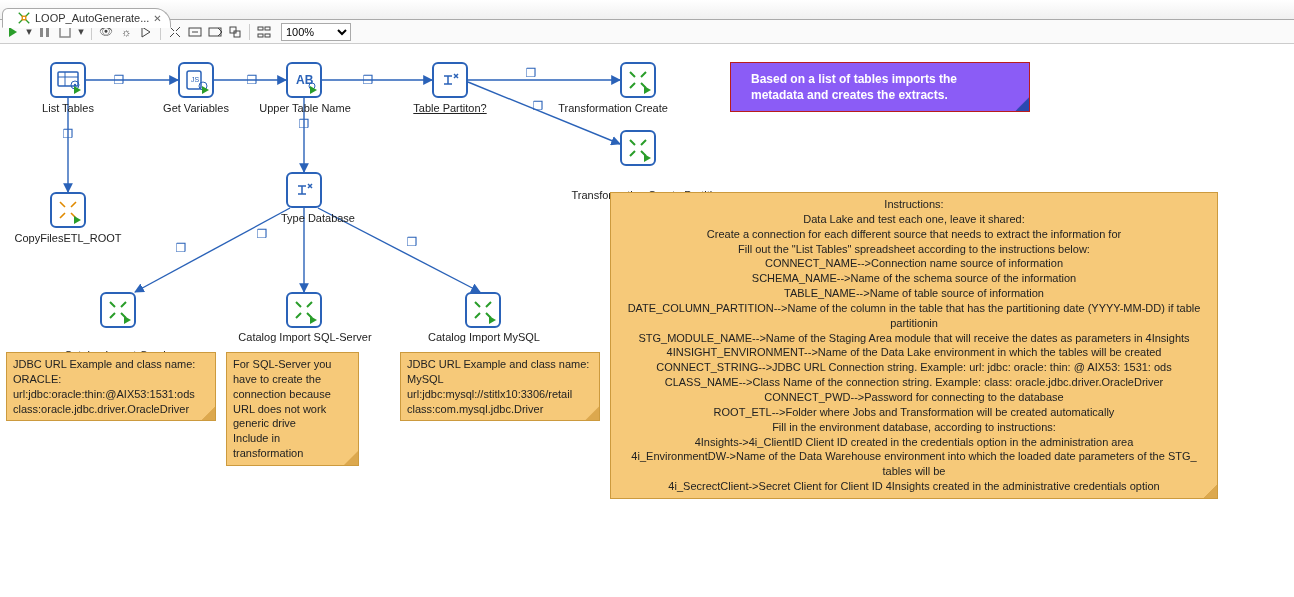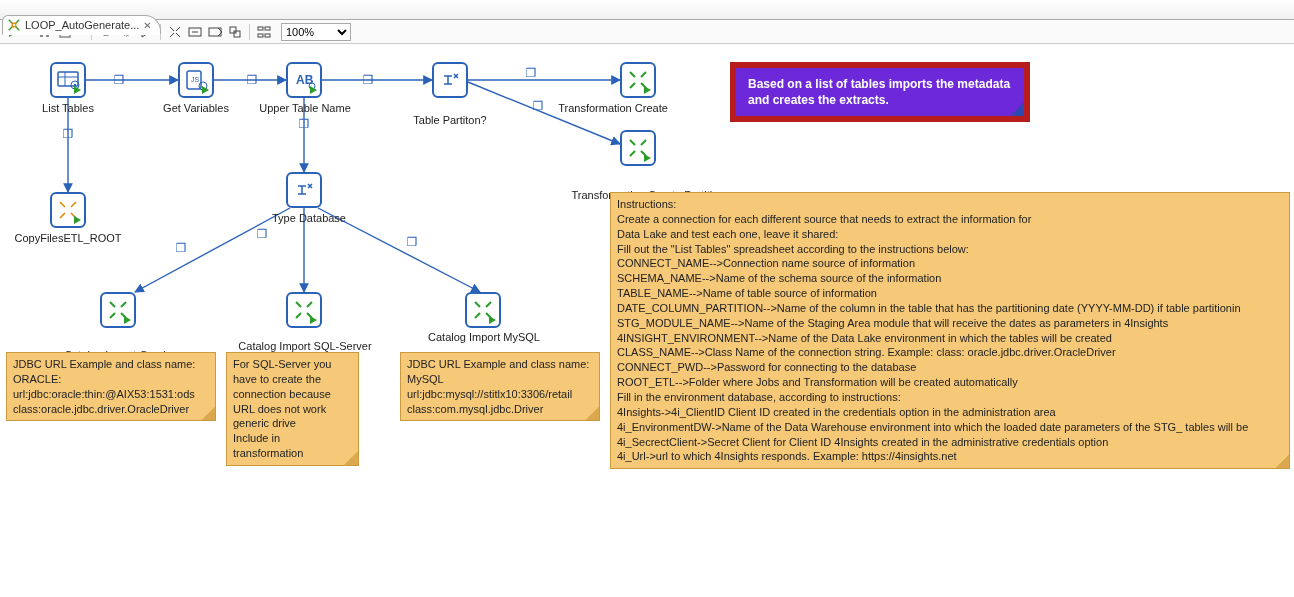--- a/index.html
+++ b/index.html
@@ -21,28 +21,28 @@
     display: flex;
     align-items: flex-end;
     padding-left: 2px;
     background: linear-gradient(#fff,#f0f0f0);
   }
   .tab {
     height: 20px;
     display: flex;
     align-items: center;
     gap: 4px;
-    padding: 0 8px 0 4px;
+    padding: 0 8px 0 14px;
     background: #fff;
     border: 1px solid #aaa;
     border-bottom: 1px solid #fff;
     border-radius: 6px 16px 0 0;
     font-size: 11px;
     position: relative;
-    top: 16px;
+    top: 9px;
   }
   .tab .icon { width:14px; height:14px; display:inline-flex; align-items:center; justify-content:center;}
   .close-x { font-family: Arial; font-size:10px; color:#666; }
   
   .toolbar {
     height: 24px;
     border-bottom: 1px solid #ccc;
     display: flex;
     align-items: center;
     gap: 2px;
@@ -119,24 +119,24 @@
   .note::after{
     content:"";
     position:absolute;
     right:0; bottom:0;
     width:14px;height:14px;
     background:linear-gradient(135deg,#f6c979 0 50%,#dca84e 50% 100%);
     clip-path: polygon(100% 0,100% 100%,0 100%);
   }
   .note-dark {
     position:absolute;
-    background:#6d28d9;
+    background:#8b5cf6;
     color:#fff;
-    border:6px solid #b91c1c;
-    padding:8px 12px;
+    border:1px solid #b91c1c;
+    padding:8px 20px;
     font-size:12px;
     font-weight:bold;
     line-height:1.35;
   }
   .note-dark::after{
     content:"";
     position:absolute;
     right:0; bottom:0;
     width:14px;height:14px;
     background:linear-gradient(135deg,#0a1f6b 0 50%,#2b49b0 50% 100%);
@@ -297,21 +297,21 @@
     <span class="runmark"></span>
   </div>
   <div class="label" style="left:225px;top:58px;">Upper Table Name</div>
 
   <div class="node" style="left:432px;top:18px;">
     <svg viewBox="0 0 24 24">
         <path d="M6 8 L14 8 M10 8 L10 16 M6 16 L14 16" stroke="#2a62b8" stroke-width="1.5" fill="none"></path>
         <path d="M16 6 L20 10 M20 6 L16 10" stroke="#2a62b8" stroke-width="1.5"></path>
       </svg>
   </div>
-  <div class="label" style="left:370px;top:70px;">Table Partiton?</div>
+  <div class="label" style="left:370px;top:58px;text-decoration:underline;">Table Partiton?</div>
 
   <div class="node" style="left:620px;top:18px;">
     <svg viewBox="0 0 24 24">
         <g stroke="#2a9d2a" stroke-width="2" fill="none">
           <path d="M4 4 L9 9 M20 4 L15 9 M4 20 L9 15 M20 20 L15 15"></path>
         </g>
       </svg>
     <span class="runmark"></span>
   </div>
   <div class="label" style="left:533px;top:58px;">Transformation Create</div>
@@ -335,41 +335,41 @@
     <span class="runmark"></span>
   </div>
   <div class="label" style="left:-12px;top:188px;">CopyFilesETL_ROOT</div>
 
   <div class="node" style="left:286px;top:128px;">
     <svg viewBox="0 0 24 24">
         <path d="M6 8 L14 8 M10 8 L10 16 M6 16 L14 16" stroke="#2a62b8" stroke-width="1.5" fill="none"></path>
         <path d="M16 6 L20 10 M20 6 L16 10" stroke="#2a62b8" stroke-width="1.5"></path>
       </svg>
   </div>
-  <div class="label" style="left:229px;top:168px;">Type Database</div>
+  <div class="label" style="left:238px;top:168px;">Type Database</div>
 
   <div class="node" style="left:100px;top:248px;">
     <svg viewBox="0 0 24 24">
         <g stroke="#2a9d2a" stroke-width="2" fill="none">
           <path d="M4 4 L9 9 M20 4 L15 9 M4 20 L9 15 M20 20 L15 15"></path>
         </g>
       </svg>
     <span class="runmark"></span>
   </div>
   <div class="label" style="left:38px;top:305px;">Catalog Import Oracle</div>
 
   <div class="node" style="left:286px;top:248px;">
     <svg viewBox="0 0 24 24">
         <g stroke="#2a9d2a" stroke-width="2" fill="none">
           <path d="M4 4 L9 9 M20 4 L15 9 M4 20 L9 15 M20 20 L15 15"></path>
         </g>
       </svg>
     <span class="runmark"></span>
   </div>
-  <div class="label" style="left:225px;top:287px;margin-top:9px;">Catalog Import SQL-Server</div>
+  <div class="label" style="left:225px;top:287px;">Catalog Import SQL-Server</div>
 
   <div class="node" style="left:465px;top:248px;">
     <svg viewBox="0 0 24 24">
         <g stroke="#2a9d2a" stroke-width="2" fill="none">
           <path d="M4 4 L9 9 M20 4 L15 9 M4 20 L9 15 M20 20 L15 15"></path>
         </g>
       </svg>
     <span class="runmark"></span>
   </div>
   <div class="label" style="left:404px;top:287px;">Catalog Import MySQL</div>
@@ -380,34 +380,34 @@
 ORACLE:
 url:jdbc:oracle:thin:@AIX53:1531:ods
 class:oracle.jdbc.driver.OracleDriver</div>
   <div class="note" style="left:226px;top:308px;width:133px;white-space:pre-line;">For SQL-Server you have to create the connection because URL does not work generic drive
 Include in transformation</div>
   <div class="note" style="left:400px;top:308px;width:200px;white-space:pre-line;">JDBC URL Example and class name:
 MySQL
 url:jdbc:mysql://stitlx10:3306/retail
 class:com.mysql.jdbc.Driver</div>
 
-  <div class="note" style="left:610px;top:148px;width:680px;">
+  <div class="note" style="left:610px;top:148px;width:608px;text-align:center;">
     <div>Instructions:</div>
+    <div>Data Lake and test each one, leave it shared:</div>
     <div>Create a connection for each different source that needs to extract the information for</div>
-    <div>Data Lake and test each one, leave it shared:</div>
     <div>Fill out the "List Tables" spreadsheet according to the instructions below:</div>
     <div>CONNECT_NAME--&gt;Connection name source of information</div>
     <div>SCHEMA_NAME--&gt;Name of the schema source of the information</div>
     <div>TABLE_NAME--&gt;Name of table source of information</div>
     <div>DATE_COLUMN_PARTITION--&gt;Name of the column in the table that has the partitioning date (YYYY-MM-DD) if table partitionin</div>
     <div>STG_MODULE_NAME--&gt;Name of the Staging Area module that will receive the dates as parameters in 4Insights</div>
     <div>4INSIGHT_ENVIRONMENT--&gt;Name of the Data Lake environment in which the tables will be created</div>
+    <div>CONNECT_STRING--&gt;JDBC URL Connection string. Example: url: jdbc: oracle: thin: @ AIX53: 1531: ods</div>
     <div>CLASS_NAME--&gt;Class Name of the connection string. Example: class: oracle.jdbc.driver.OracleDriver</div>
     <div>CONNECT_PWD--&gt;Password for connecting to the database</div>
     <div>ROOT_ETL--&gt;Folder where Jobs and Transformation will be created automatically</div>
     <div>Fill in the environment database, according to instructions:</div>
     <div>4Insights-&gt;4i_ClientID Client ID created in the credentials option in the administration area</div>
     <div>4i_EnvironmentDW-&gt;Name of the Data Warehouse environment into which the loaded date parameters of the STG_ tables will be</div>
     <div>4i_SecrectClient-&gt;Secret Client for Client ID 4Insights created in the administrative credentials option</div>
-    <div>4i_Url-&gt;url to which 4Insights responds. Example: https://4insights.net</div>
   </div>
 
 </div>
 
 </body></html>

